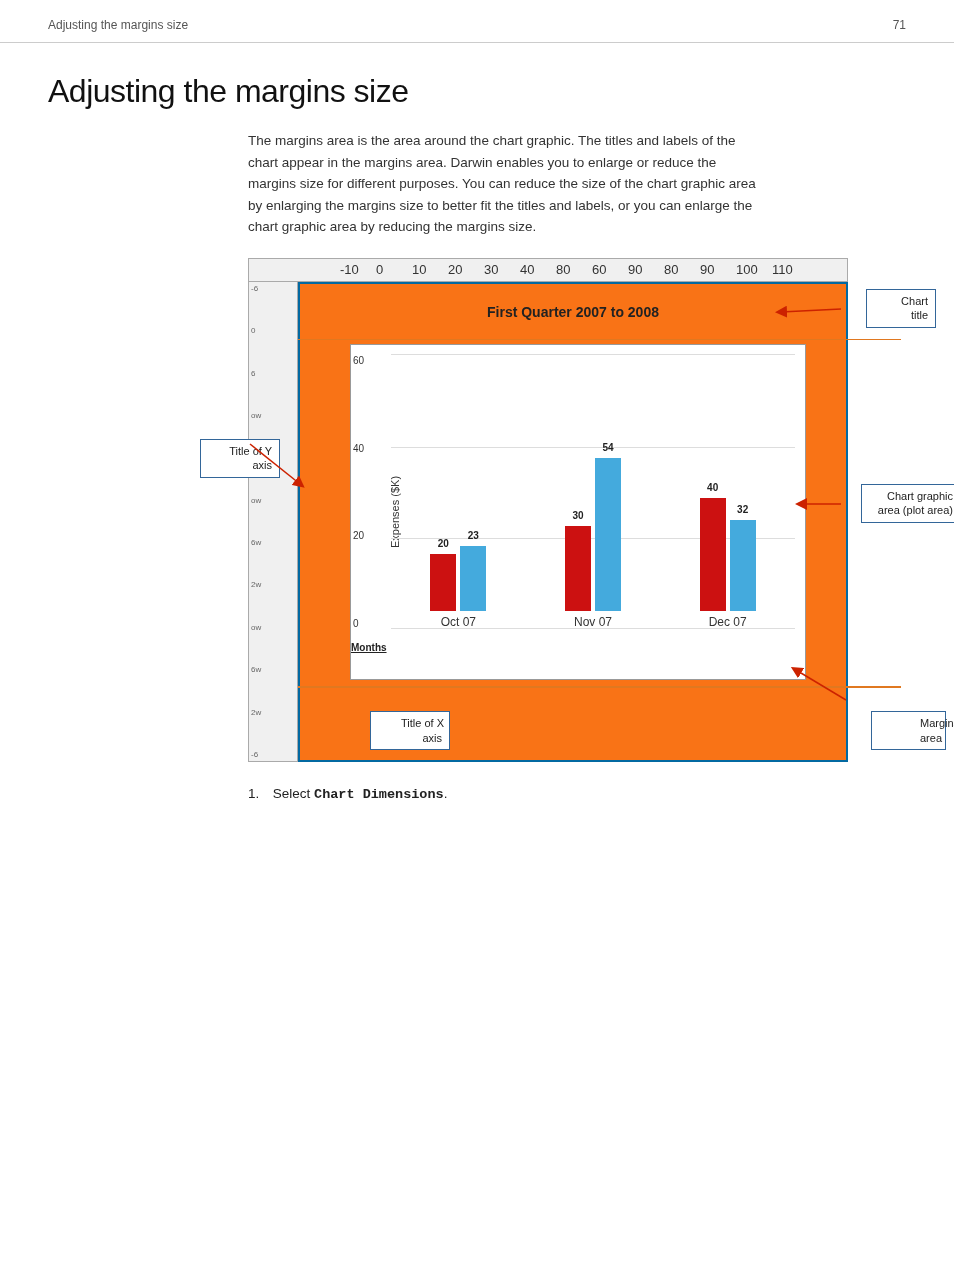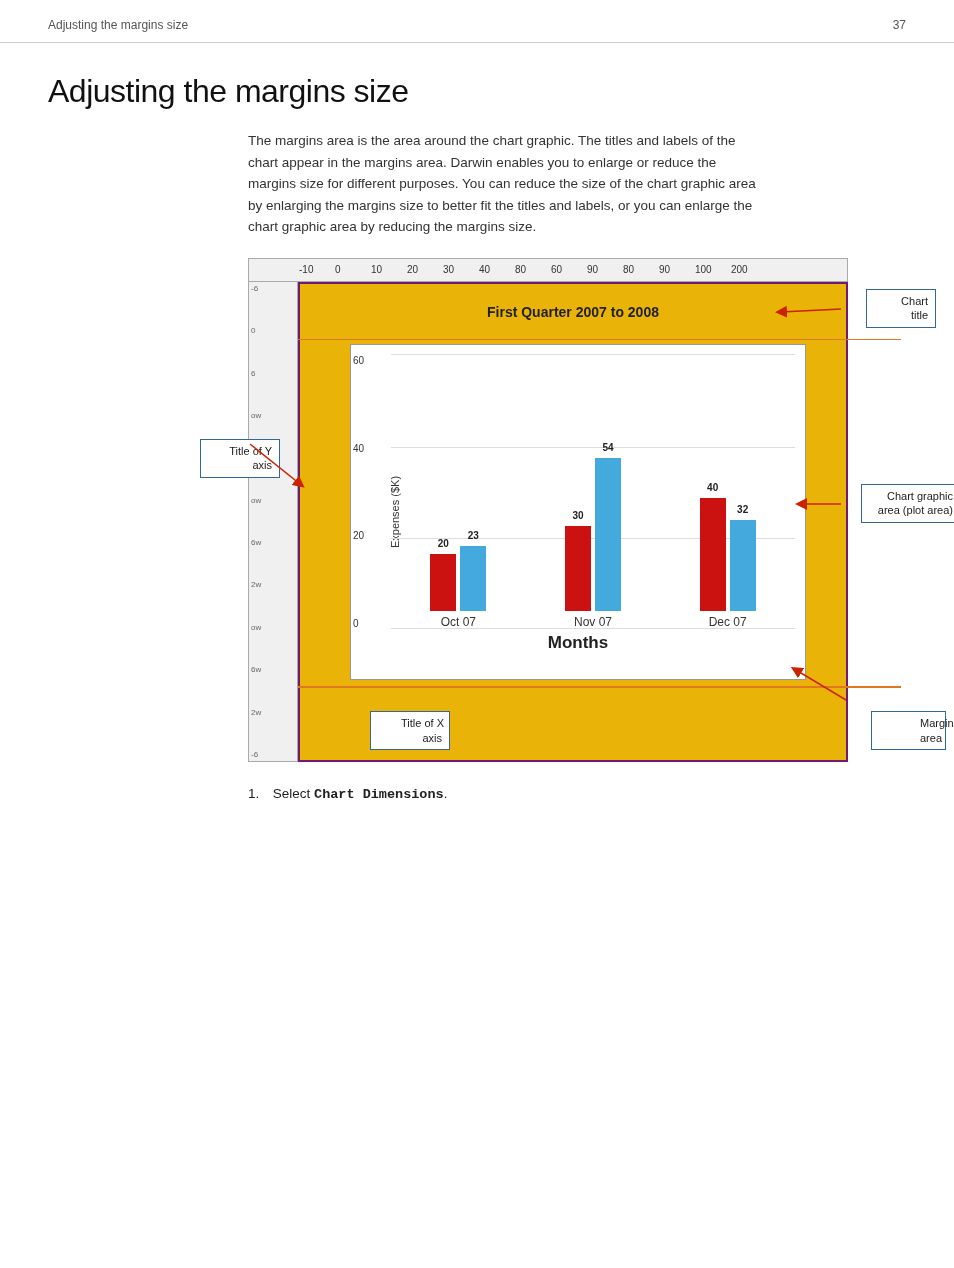--- a/index.html
+++ b/index.html
@@ -66,22 +66,23 @@
       display: flex;
       position: absolute;
       left: 50px;
       right: 0;
       height: 100%;
       align-items: center;
     }
 
     .ruler-mark {
       position: absolute;
-      font-size: 10px;
-      color: #333;
+      font-size: 13px;
+      color: #333;
+      margin-left: 41px;
     }
 
     
     .chart-body {
       display: flex;
       position: relative;
     }
 
     .ruler-left {
       width: 50px;
@@ -93,22 +94,22 @@
       display: flex;
       flex-direction: column;
       justify-content: space-between;
       font-size: 9px;
       color: #333;
       padding: 2px 2px;
     }
 
     .chart-main {
       flex: 1;
-      background: #eab308;
-      border: 2px solid #701a75;
+      background: #f97316;
+      border: 2px solid #0369a1;
       position: relative;
       min-height: 480px;
       overflow: visible;
     }
 
     
     .plot-area {
       position: absolute;
       top: 60px;
       left: 50px;
@@ -140,24 +141,24 @@
       color: #333;
       white-space: nowrap;
     }
 
     
     .x-axis-title {
       position: absolute;
       bottom: 26px;
       left: 0;
       right: 0;
-      text-align: center;
-      font-size: 17px;
+      font-size: 10px;
       font-weight: bold;
       color: #222;
+      text-decoration: underline;
     }
 
     
     .bars-area {
       position: absolute;
       top: 10px;
       left: 40px;
       right: 10px;
       bottom: 50px;
       display: flex;
@@ -257,21 +258,21 @@
     .step-instruction strong {
       font-weight: bold;
       font-family: Liberation Mono, monospace;
     }
   </style>
 </head>
 <body>
 
 <div class="page-header">
   <span>Adjusting the margins size</span>
-  <span>37</span>
+  <span>71</span>
 </div>
 
 <div class="page-content">
 
   <h1 class="page-title">Adjusting the margins size</h1>
 
   <p class="intro-text">The margins area is the area around the chart graphic. The titles and labels of the chart appear in the margins area. Darwin enables you to enlarge or reduce the margins size for different purposes. You can reduce the size of the chart graphic area by enlarging the margins size to better fit the titles and labels, or you can enlarge the chart graphic area by reducing the margins size.</p>
 
   <div class="chart-container">
 
@@ -282,21 +283,21 @@
         <span class="ruler-mark" style="left:72px">10</span>
         <span class="ruler-mark" style="left:108px">20</span>
         <span class="ruler-mark" style="left:144px">30</span>
         <span class="ruler-mark" style="left:180px">40</span>
         <span class="ruler-mark" style="left:216px">80</span>
         <span class="ruler-mark" style="left:252px">60</span>
         <span class="ruler-mark" style="left:288px">90</span>
         <span class="ruler-mark" style="left:324px">80</span>
         <span class="ruler-mark" style="left:360px">90</span>
         <span class="ruler-mark" style="left:396px">100</span>
-        <span class="ruler-mark" style="left:432px">200</span>
+        <span class="ruler-mark" style="left:432px">110</span>
       </div>
     </div>
 
     <div class="chart-body">
 
       <div class="ruler-left">
         <span style="font-size:8px; color:#666;">-6</span>
         <span style="font-size:8px; color:#666;">0</span>
         <span style="font-size:8px; color:#666;">6</span>
         <span style="font-size:8px; color:#666;">ow</span>

